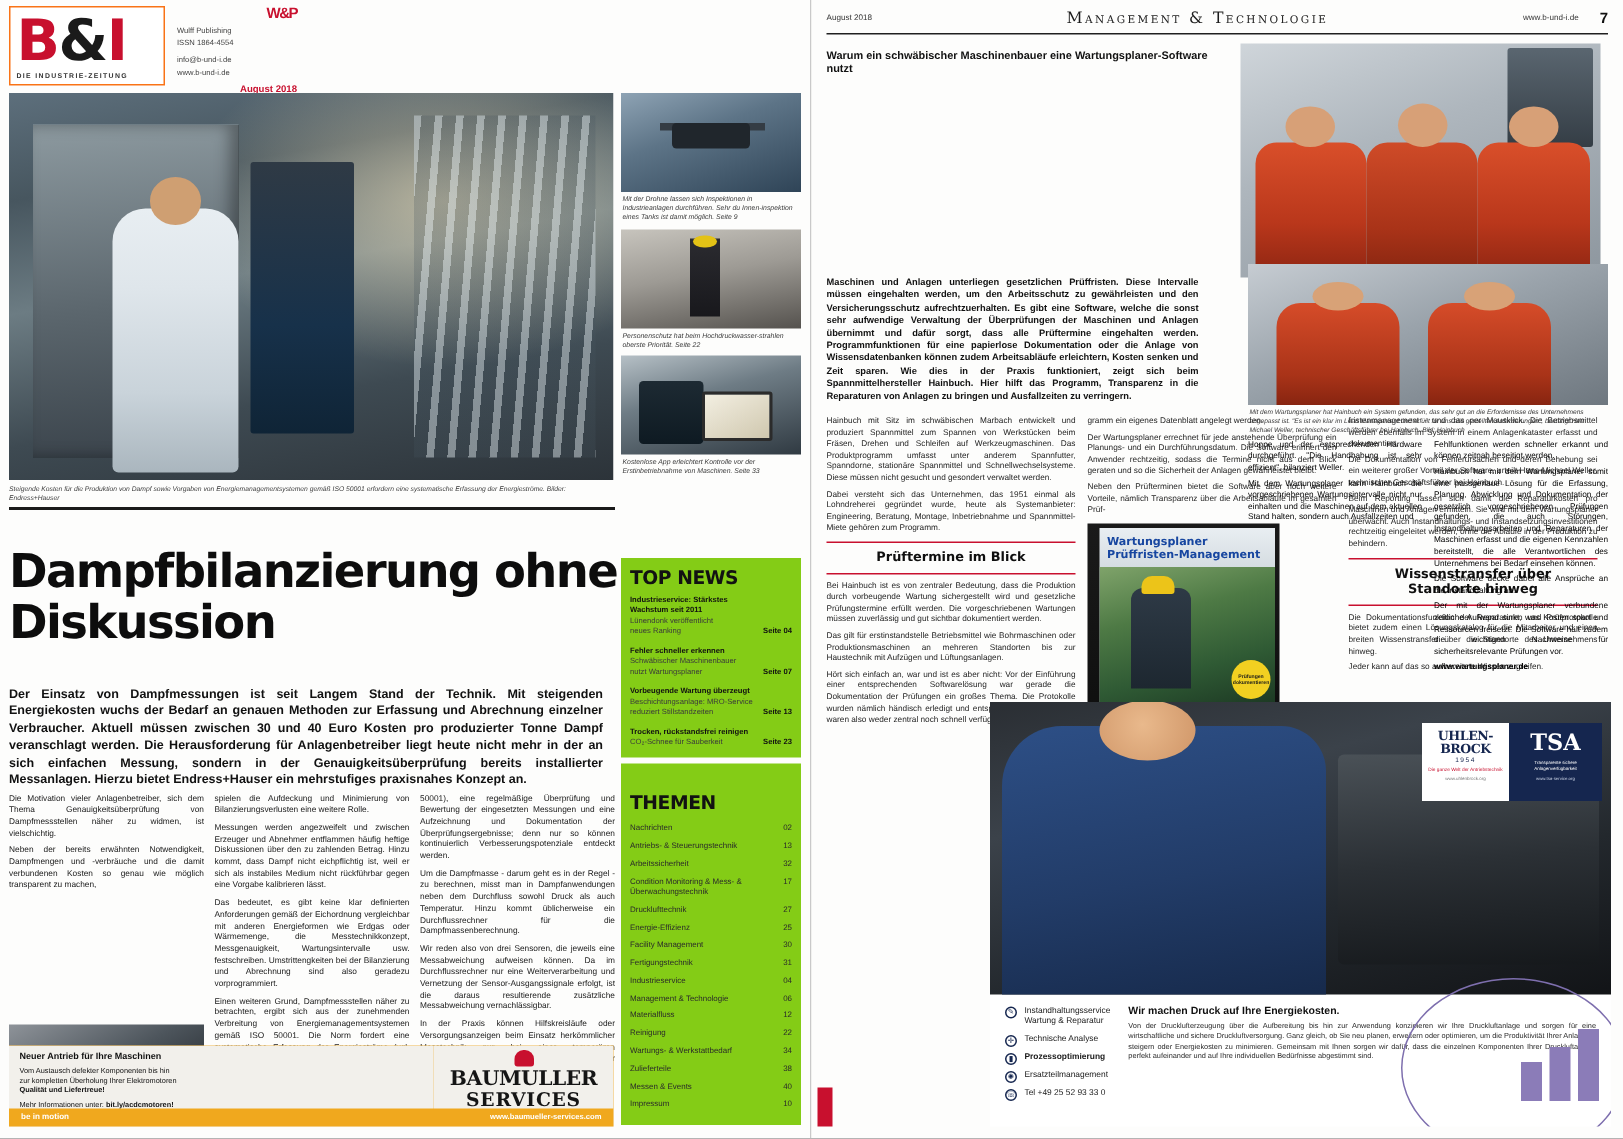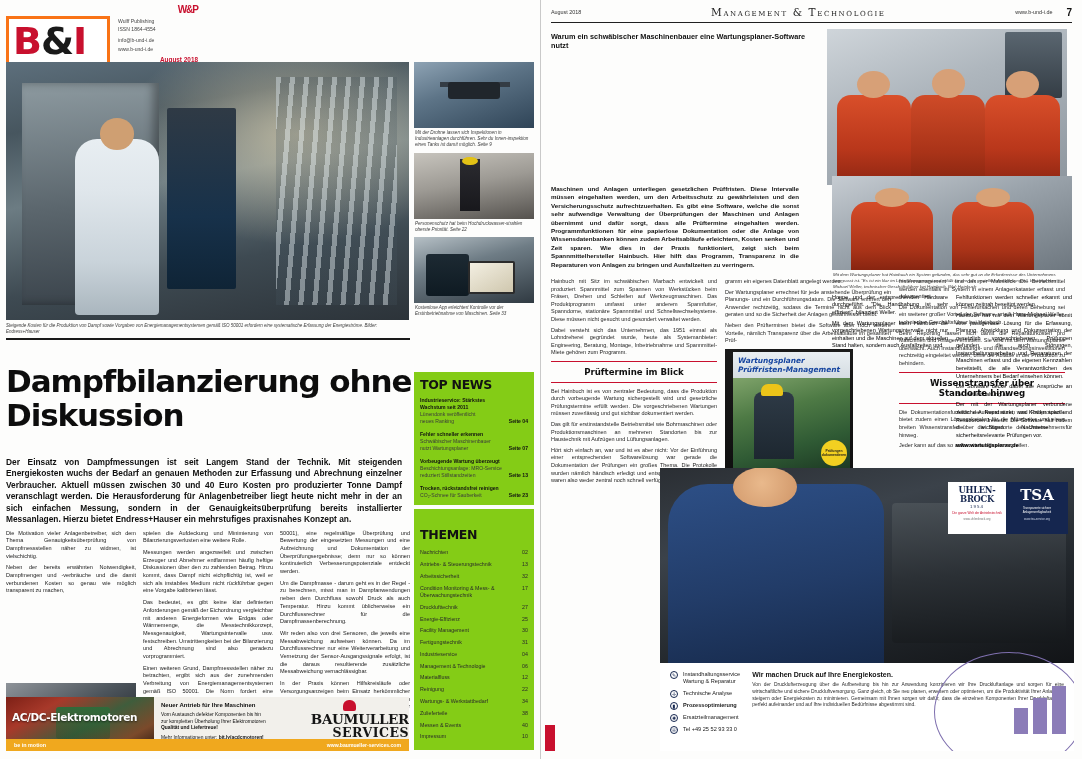--- a/index.html
+++ b/index.html
@@ -28,25 +28,24 @@
   .sheet-right { width: 541px; }
 
   
   .masthead {
     display: flex; align-items: flex-start;
     padding: 4px 6px 2px 6px;
     height: 62px;
   }
   .logo-box {
     width: 104px; flex: 0 0 104px;
-    border: 3px solid #f97316;
+    border: 1px solid #f97316;
     background:#fff;
     padding: 2px 4px 3px 4px;
     margin-right: 8px;
-    margin-top: 12px;
   }
   .logo-bi {
     font-family: "DejaVu Sans", sans-serif;
     font-weight: 700; font-size: 38px; line-height: 40px;
     color: #c8102e; letter-spacing: -1px;
   }
   .logo-bi .amp { color: #1a1a1a; }
   .logo-sub {
     font-size: 4.6px; letter-spacing: 0.9px;
     color: #333; font-weight: 700; margin-top: 1px;
@@ -222,21 +221,21 @@
     position:absolute; left:6px; top:14px; z-index:3;
     font-family:"DejaVu Sans",sans-serif; font-weight:700; color:#fff;
     font-size: 10.5px; letter-spacing:-0.4px; text-shadow: 0 1px 2px rgba(0,0,0,.6);
   }
   .ad-bm-text {
     flex:1 1 auto; background:#f2f0eb; padding: 5px 6px 0 7px;
     font-size: 4.9px; line-height: 6.8px; color:#111;
   }
   .ad-bm-text .hl { font-weight: 700; font-size: 6px; display:block; margin-bottom:3px; }
   .ad-bm-logo {
-    width: 120px; background:#f2f0eb; text-align:right; padding-top: 3px;
+    width: 120px; background:#f2f0eb; text-align:center; padding-top: 3px;
   }
   .ad-bm-logo .hook {
     width: 13px; height: 11px; margin: 0 auto 1px auto;
     background:#c8102e;
     border-radius: 6px 6px 2px 2px;
   }
   .ad-bm-logo .bm-name {
     font-family:"DejaVu Serif", serif; font-weight:700;
     font-size: 13.5px; line-height: 14px; color:#151515; letter-spacing:-0.3px;
   }
@@ -319,21 +318,21 @@
     width: 128px; height: 150px; position:relative; margin: 4px 0 4px 0;
     background: linear-gradient(180deg,#1a1a1a,#0d0d0d);
     padding: 3px 3px 3px 8px;
   }
   .dvdbox .inner {
     width:100%; height:100%; position:relative; overflow:hidden;
     background: linear-gradient(180deg,#e9eef2 0%, #cdd6db 25%, #9fb0a6 60%, #6c7f70 100%);
   }
   .dvdbox .dvd-title {
     position:absolute; top:4px; left:5px; right:4px;
-    font-family:"DejaVu Sans",sans-serif; font-weight:700; font-style:italic;
+    font-family:"DejaVu Sans",sans-serif; font-weight:700; 
     font-size: 7.4px; line-height: 9px; color:#1746a0;
   }
   .dvdbox .dvd-photo {
     position:absolute; top:26px; left:0; right:0; bottom: 28px;
     background: linear-gradient(165deg,#7fa36a 0%, #4e7a45 35%, #2f5a34 70%, #1d3a24 100%);
   }
   .dvdbox .dvd-worker {
     position:absolute; left:18%; top:16%; width:34%; height:74%;
     background: linear-gradient(180deg,#2e3a46 0%, #1d2730 100%); border-radius:8px 8px 0 0;
   }
@@ -639,23 +638,20 @@
             <span class="t-page">40</span>
           </div>
         <div class="themen-row">
             <span class="t-label">Impressum</span>
             <span class="t-page">10</span>
           </div>
       </div>
     </div>
 
     <div class="ad-baumueller">
-      <div class="ad-bm-photo">
-        <div class="ad-bm-label">AC/DC-Elektromotoren</div>
-      </div>
       <div class="ad-bm-text">
         <span class="hl">Neuer Antrieb für Ihre Maschinen</span>
         <div>Vom Austausch defekter Komponenten bis hin</div>
         <div>zur kompletten Überholung Ihrer Elektromotoren</div>
         <div style="font-weight:700">Qualität und Liefertreue!</div>
         <div style="margin-top:3px"><span>Mehr Informationen unter: </span><span style="font-weight:700">bit.ly/acdcmotoren!</span></div>
       </div>
       <div class="ad-bm-logo">
         <div class="hook"></div>
         <div class="bm-name">BAUMULLER</div>

